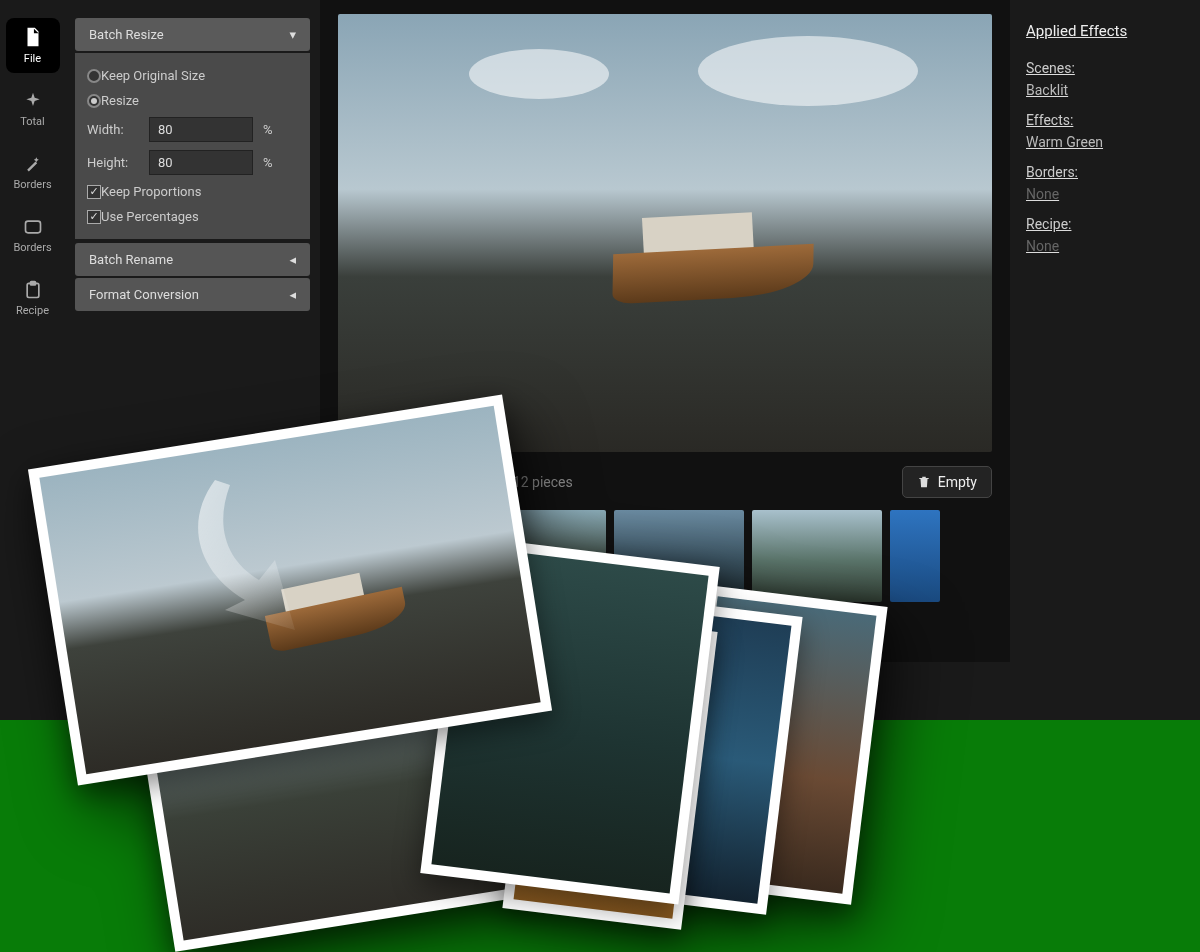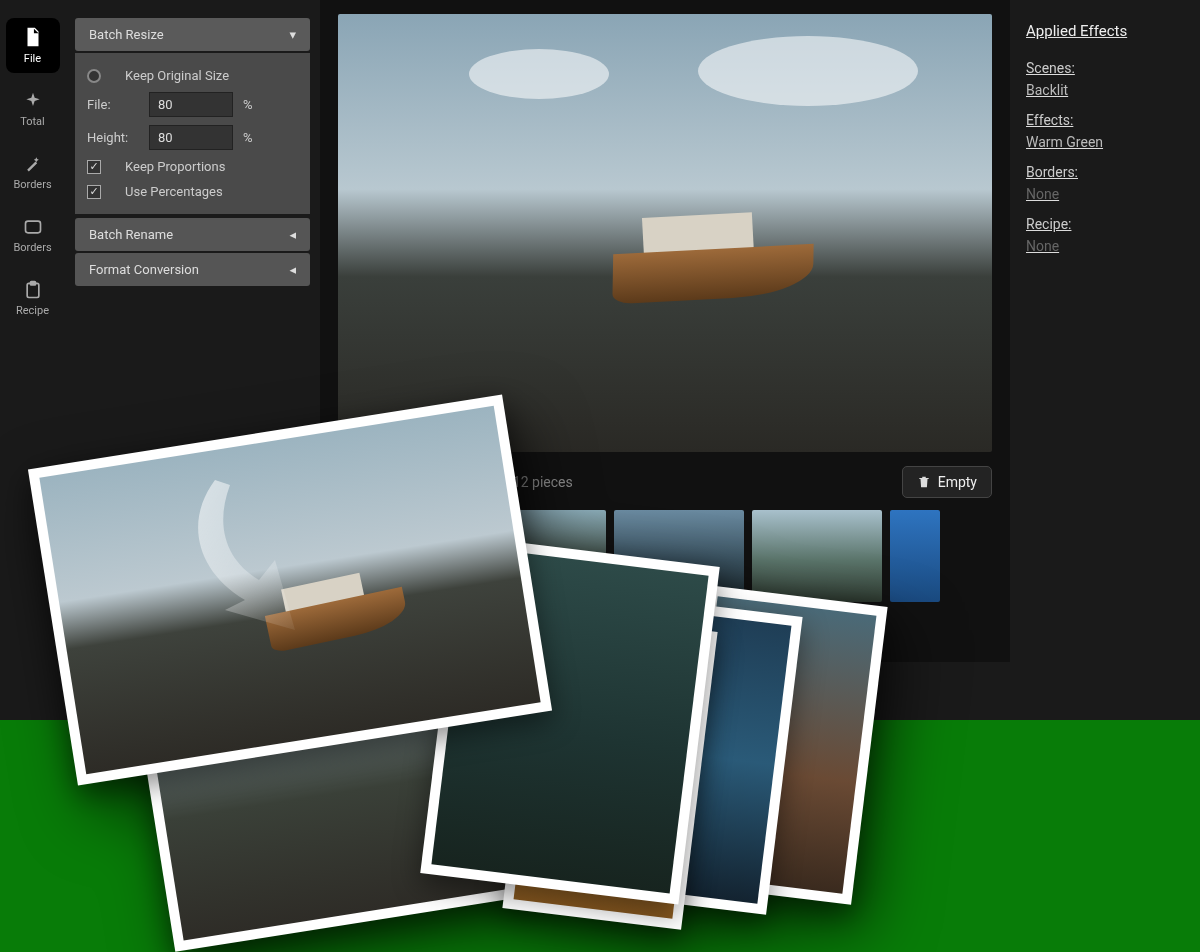--- a/index.html
+++ b/index.html
@@ -9,26 +9,26 @@
   .home-btn { display: flex; align-items: center; gap: 6px; background: #333; color: #ddd; border: none; padding: 8px 14px; border-radius: 6px; font-size: 14px; cursor: pointer; }
   .workspace { display: flex; height: 662px; }
   .sidebar { width: 65px; background: #1a1a1a; display: flex; flex-direction: column; align-items: center; padding-top: 18px; gap: 10px; }
   .side-item { width: 54px; display: flex; flex-direction: column; align-items: center; gap: 4px; padding: 8px 0; cursor: pointer; color: #aaa; border-radius: 8px; }
   .side-item.active { background: #000; color: #fff; }
   .side-item .lbl { font-size: 11px; }
   .panel { width: 255px; background: #1a1a1a; padding: 18px 10px; }
   .accordion-header { background: #555; color: #ddd; padding: 9px 14px; font-size: 13px; border-radius: 3px; display: flex; justify-content: space-between; align-items: center; cursor: pointer; margin-bottom: 2px; }
   .accordion-header.open { background: #5a5a5a; }
   .accordion-body { background: #4a4a4a; padding: 10px 12px; color: #ccc; font-size: 13px; margin-bottom: 4px; }
-  .radio-row, .check-row { display: flex; align-items: center; gap: 24px; padding: 5px 0; cursor: pointer; }
+  .radio-row, .check-row { display: flex; align-items: center; gap: 0; padding: 5px 0; cursor: pointer; }
   .radio { width: 14px; height: 14px; border-radius: 50%; border: 2px solid #888; display: inline-block; position: relative; background: #333; }
   .radio.checked::after { content: ""; position: absolute; inset: 2px; background: #ccc; border-radius: 50%; }
   .dim-row { display: flex; align-items: center; gap: 10px; padding: 4px 0; }
   .dim-row label { width: 52px; font-size: 13px; color: #ccc; }
-  .dim-input { width: 84px; background: #333; border: 1px solid #222; color: #ddd; padding: 4px 8px; font-size: 13px; }
+  .dim-input { width: 104px; background: #333; border: 1px solid #222; color: #ddd; padding: 4px 8px; font-size: 13px; }
   .pct { color: #ccc; font-size: 13px; }
   .check { width: 14px; height: 14px; border: 1.5px solid #aaa; background: #333; display: inline-flex; align-items: center; justify-content: center; }
   .check.checked::after { content: "✓"; color: #ddd; font-size: 11px; line-height: 1; }
   .center { flex: 1; background: #111; display: flex; flex-direction: column; padding-top: 14px; position:relative; }
   .preview { margin: 0 18px; height: 438px; background: linear-gradient(180deg,#8aa5b5 0%, #b8c8d0 40%, #3a3f3b 60%, #2a2925 100%); border-radius: 2px; position: relative; overflow: hidden; }
   .boat { position: absolute; left: 42%; top: 40%; width: 210px; height: 110px; }
   .hull { position: absolute; bottom: 0; left: 0; width: 200px; height: 50px; background: linear-gradient(180deg,#9d6a3a,#5c3a1a); border-radius: 0 0 40% 10% / 0 0 60% 20%; transform: skewX(-4deg) rotate(-3deg); }
   .cabin { position: absolute; bottom: 42px; left: 30px; width: 110px; height: 42px; background: #d8d2c5; transform: rotate(-3deg); }
   .sky-cloud { position:absolute; background: rgba(255,255,255,0.55); border-radius:50%; }
   .strip-bar { display: flex; align-items: center; gap: 22px; padding: 14px 18px 8px; color: #ccc; font-size: 14px; }
@@ -118,22 +118,26 @@
     <div class="panel">
       <div class="accordion-header open">
         <span>Batch Resize</span>
         <span>▾</span>
       </div>
       <div class="accordion-body">
         <div class="radio-row">
           <span class="radio"></span>
           <span>Keep Original Size</span>
         </div>
+        <div class="radio-row">
+          <span class="radio checked"></span>
+          <span>Resize</span>
+        </div>
         <div class="dim-row">
-          <label>File:</label>
+          <label>Width:</label>
           <input class="dim-input" value="80" style="">
           <span class="pct">%</span>
         </div>
         <div class="dim-row">
           <label>Height:</label>
           <input class="dim-input" value="80" style="">
           <span class="pct">%</span>
         </div>
         <div class="check-row">
           <span class="check checked"></span>

